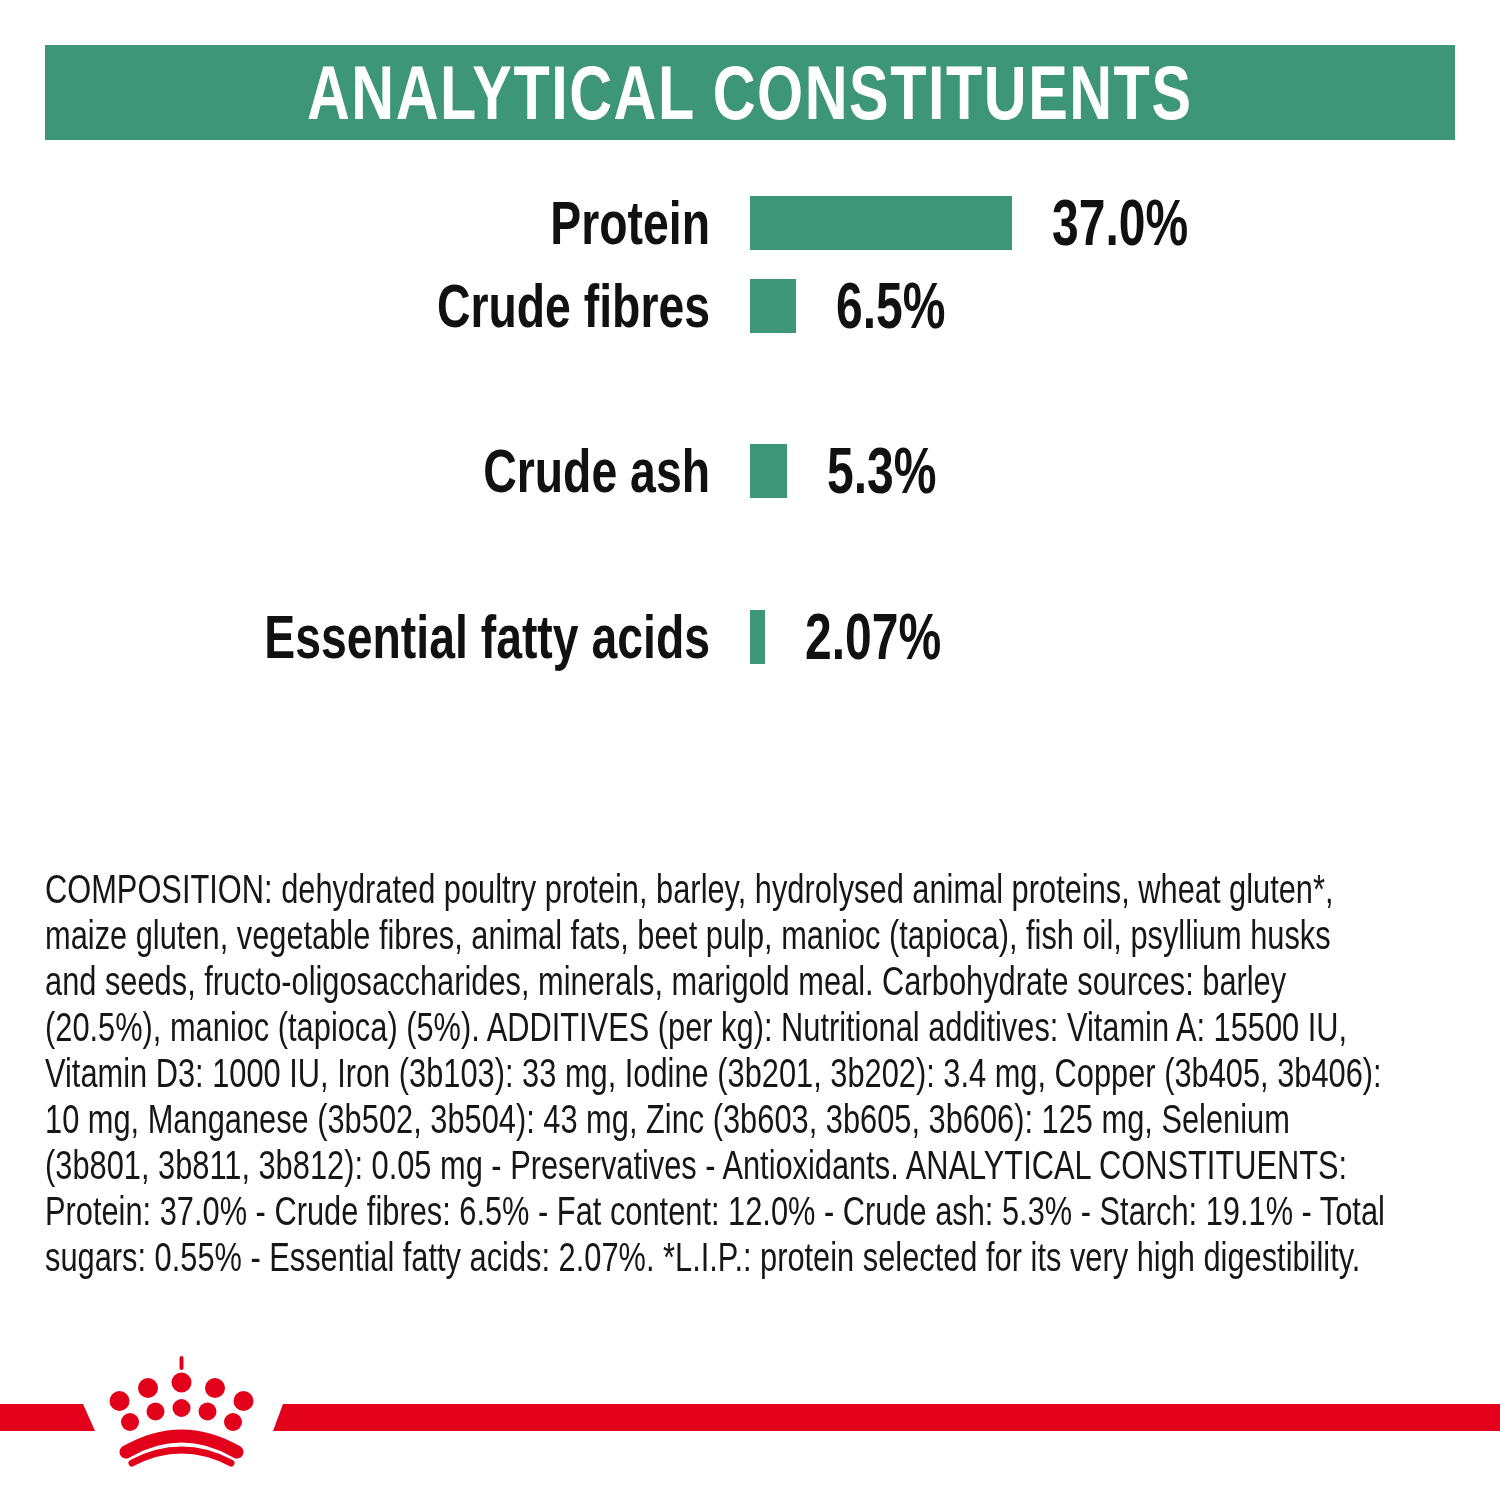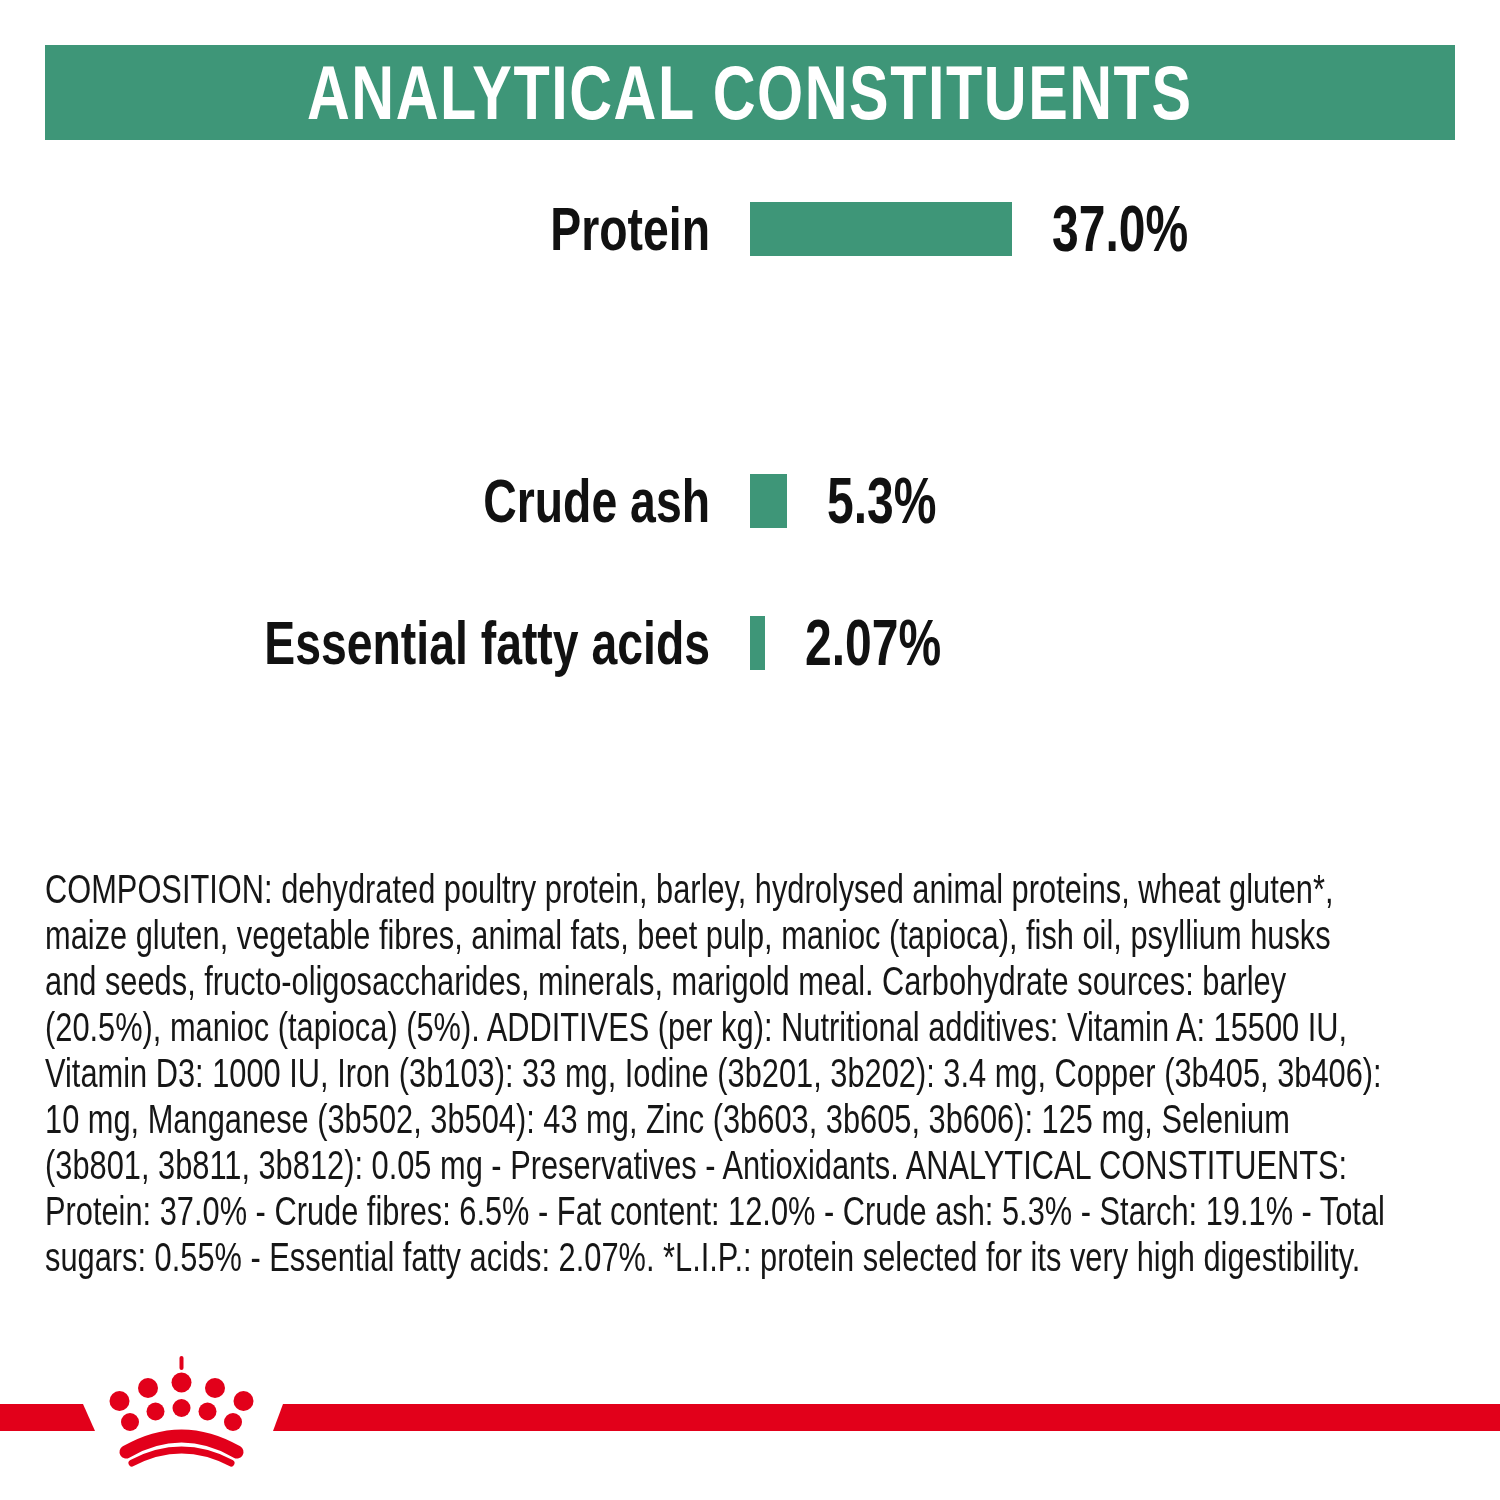--- a/index.html
+++ b/index.html
@@ -11,21 +11,21 @@
     position:absolute;left:45px;width:1410px;background:var(--green);
     display:flex;align-items:center;justify-content:center;
   }
   .band1{top:45px;height:95px;}
   .band2{top:732px;height:96px;}
   .band-title{
     display:inline-block;color:#ffffff;font-weight:bold;font-size:76px;
     letter-spacing:2px;white-space:nowrap;
     transform:scaleX(0.78);transform-origin:center center;
   }
-  .chart{position:absolute;left:0;top:10px;width:1500px;height:732px;border-radius:12px;}
+  .chart{position:absolute;left:0;top:4px;width:1500px;height:732px;border-radius:12px;}
   .chart-row{position:absolute;left:0;width:1500px;height:82px;}
   .row-label{
     position:absolute;left:0;top:0;width:710px;height:82px;line-height:82px;
     text-align:right;font-weight:bold;font-size:61px;white-space:nowrap;color:#111;
     transform:scaleX(0.76);transform-origin:100% 50%;
   }
   .row-bar{
     position:absolute;left:750px;top:14px;height:54px;background:var(--green);
   }
   .row-value{
@@ -53,21 +53,26 @@
   <div class="band band1">
     <span class="band-title">ANALYTICAL CONSTITUENTS</span>
   </div>
 
   <div class="chart">
       <div class="chart-row" style="top: 178px;">
         <div class="row-label">Protein</div>
         <div class="row-bar" style="width: 261.59px;"></div>
         <div class="row-value" style="left: 1051.59px;">37.0%</div>
       </div>
-      <div class="chart-row" style="top: 426.4px; margin-top: 24px;">
+      <div class="chart-row" style="top: 260.8px;">
+        <div class="row-label">Crude fibres</div>
+        <div class="row-bar" style="width: 45.955px;"></div>
+        <div class="row-value" style="left: 835.955px;">6.5%</div>
+      </div>
+      <div class="chart-row" style="top: 426.4px;">
         <div class="row-label">Crude ash</div>
         <div class="row-bar" style="width: 37.471px;"></div>
         <div class="row-value" style="left: 827.471px;">5.3%</div>
       </div>
       <div class="chart-row" style="top: 592px;">
         <div class="row-label">Essential fatty acids</div>
         <div class="row-bar" style="width: 14.6349px;"></div>
         <div class="row-value" style="left: 804.635px;">2.07%</div>
       </div>
     </div>

